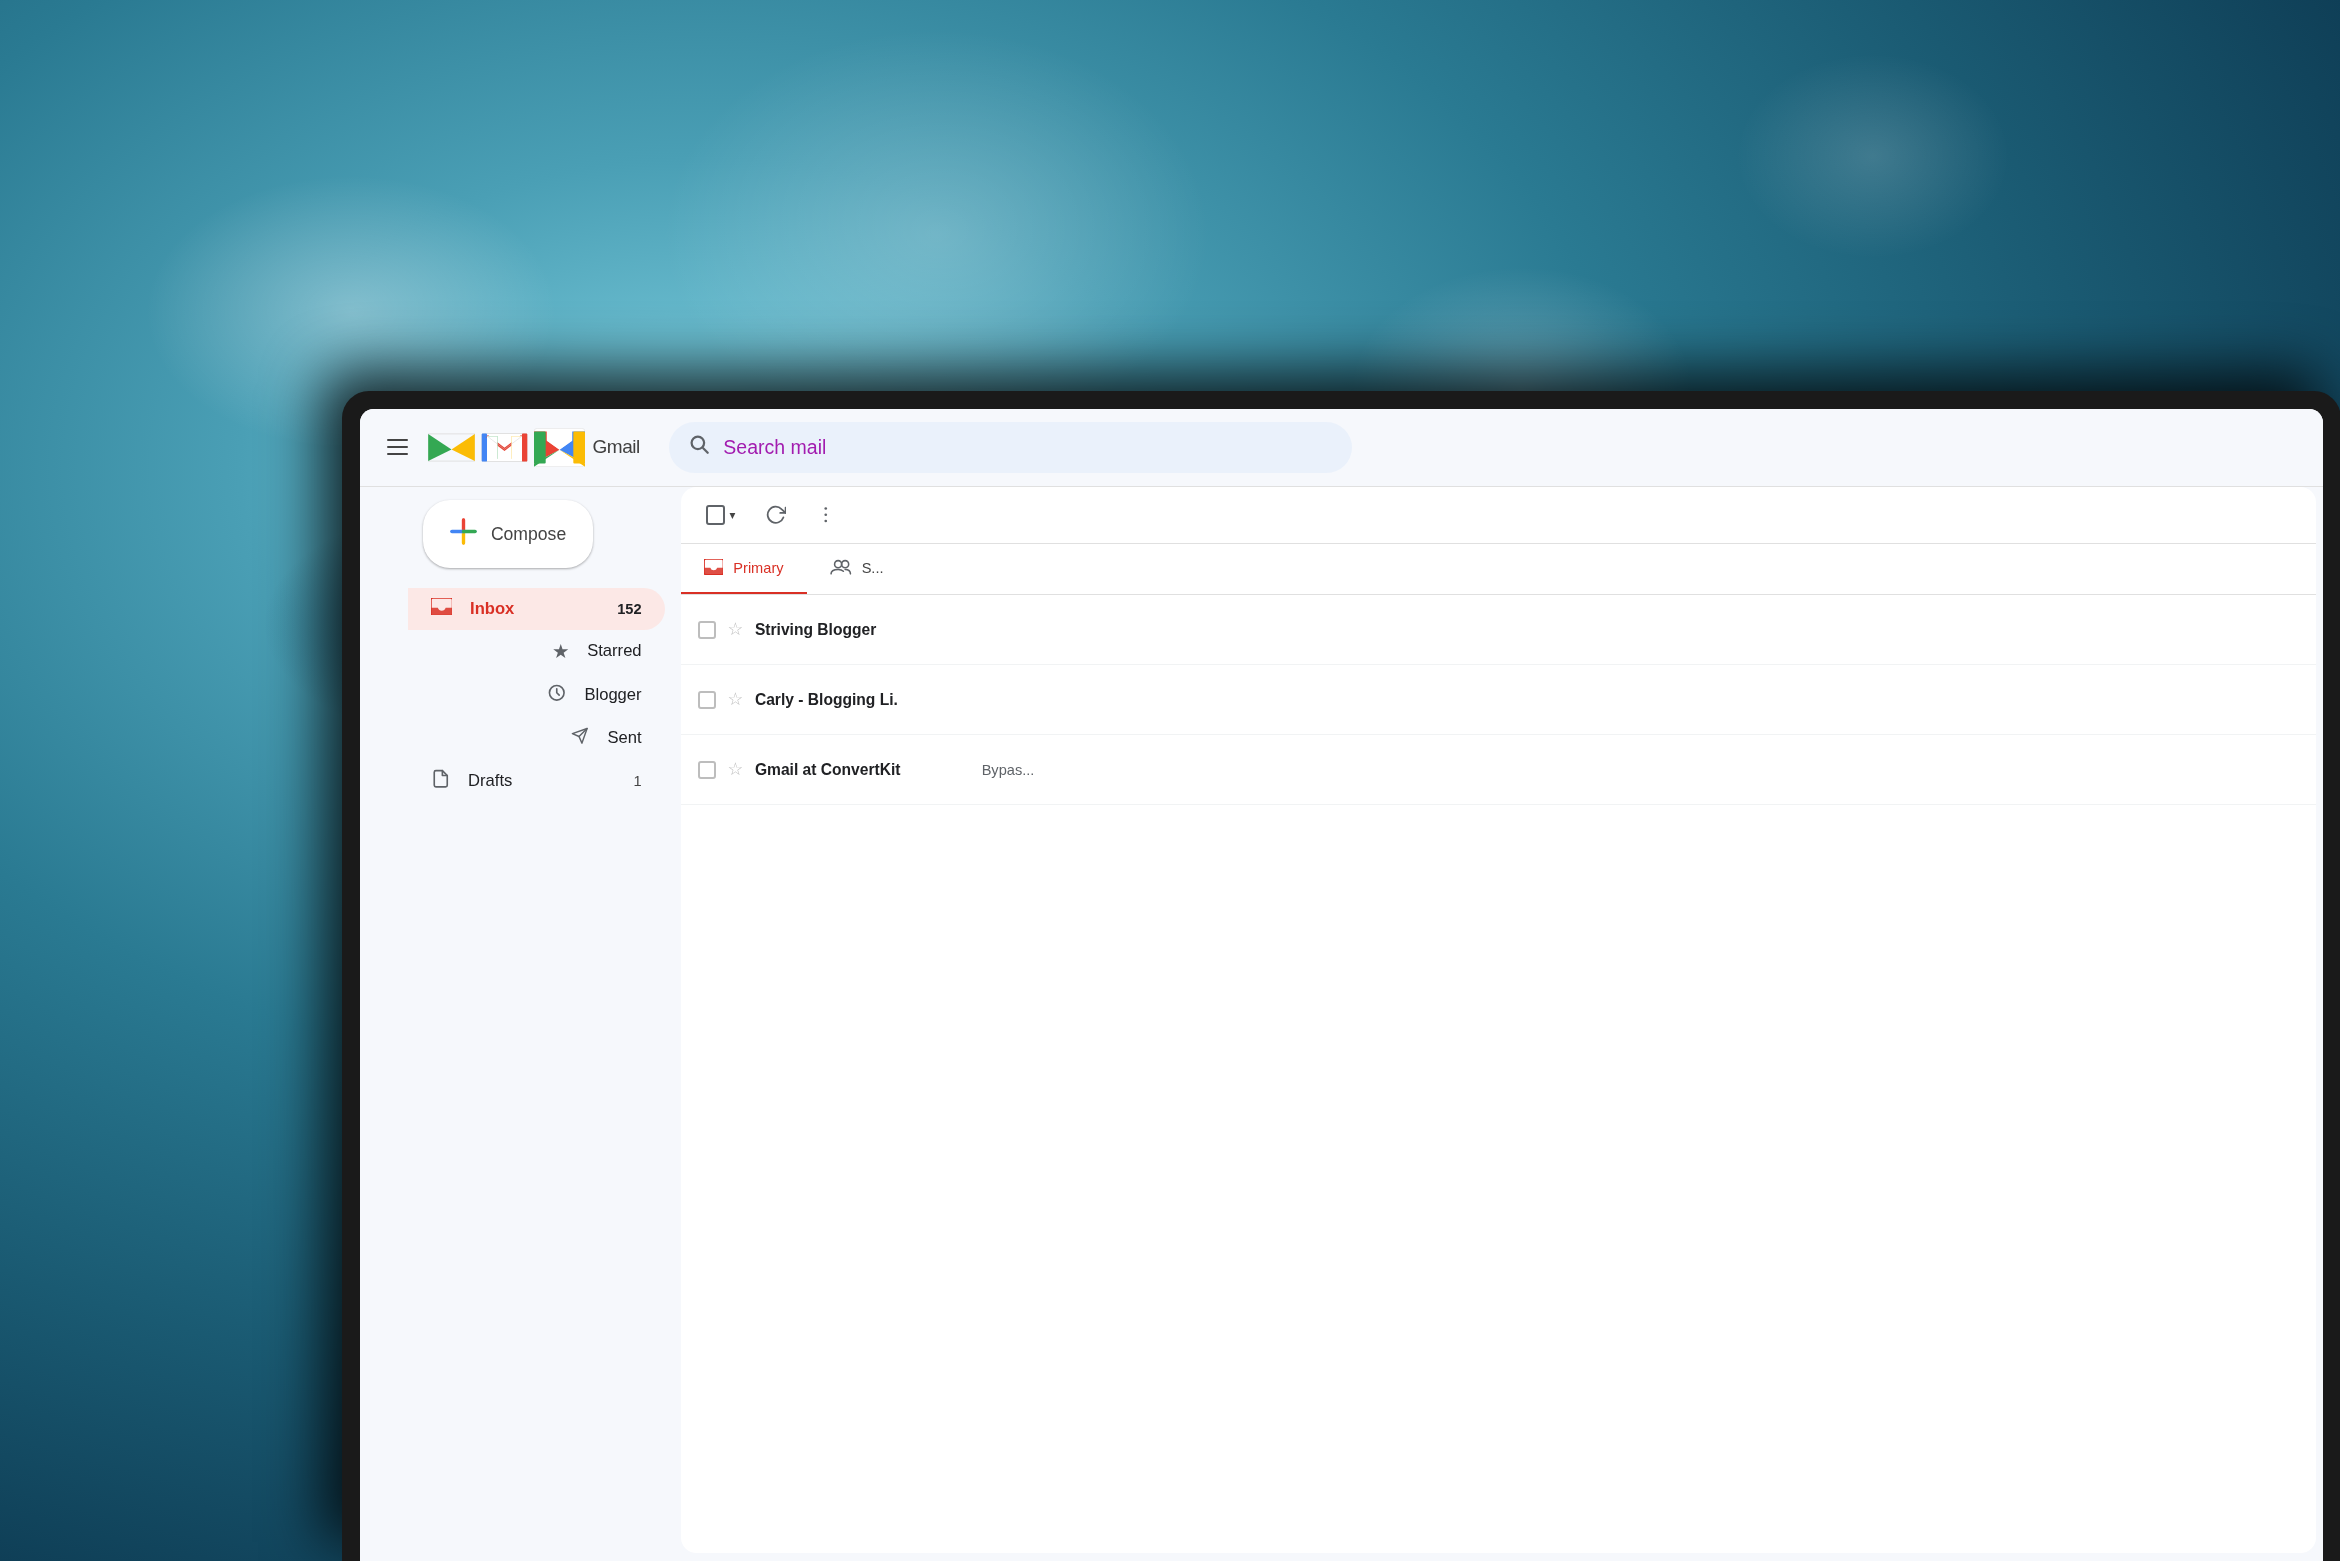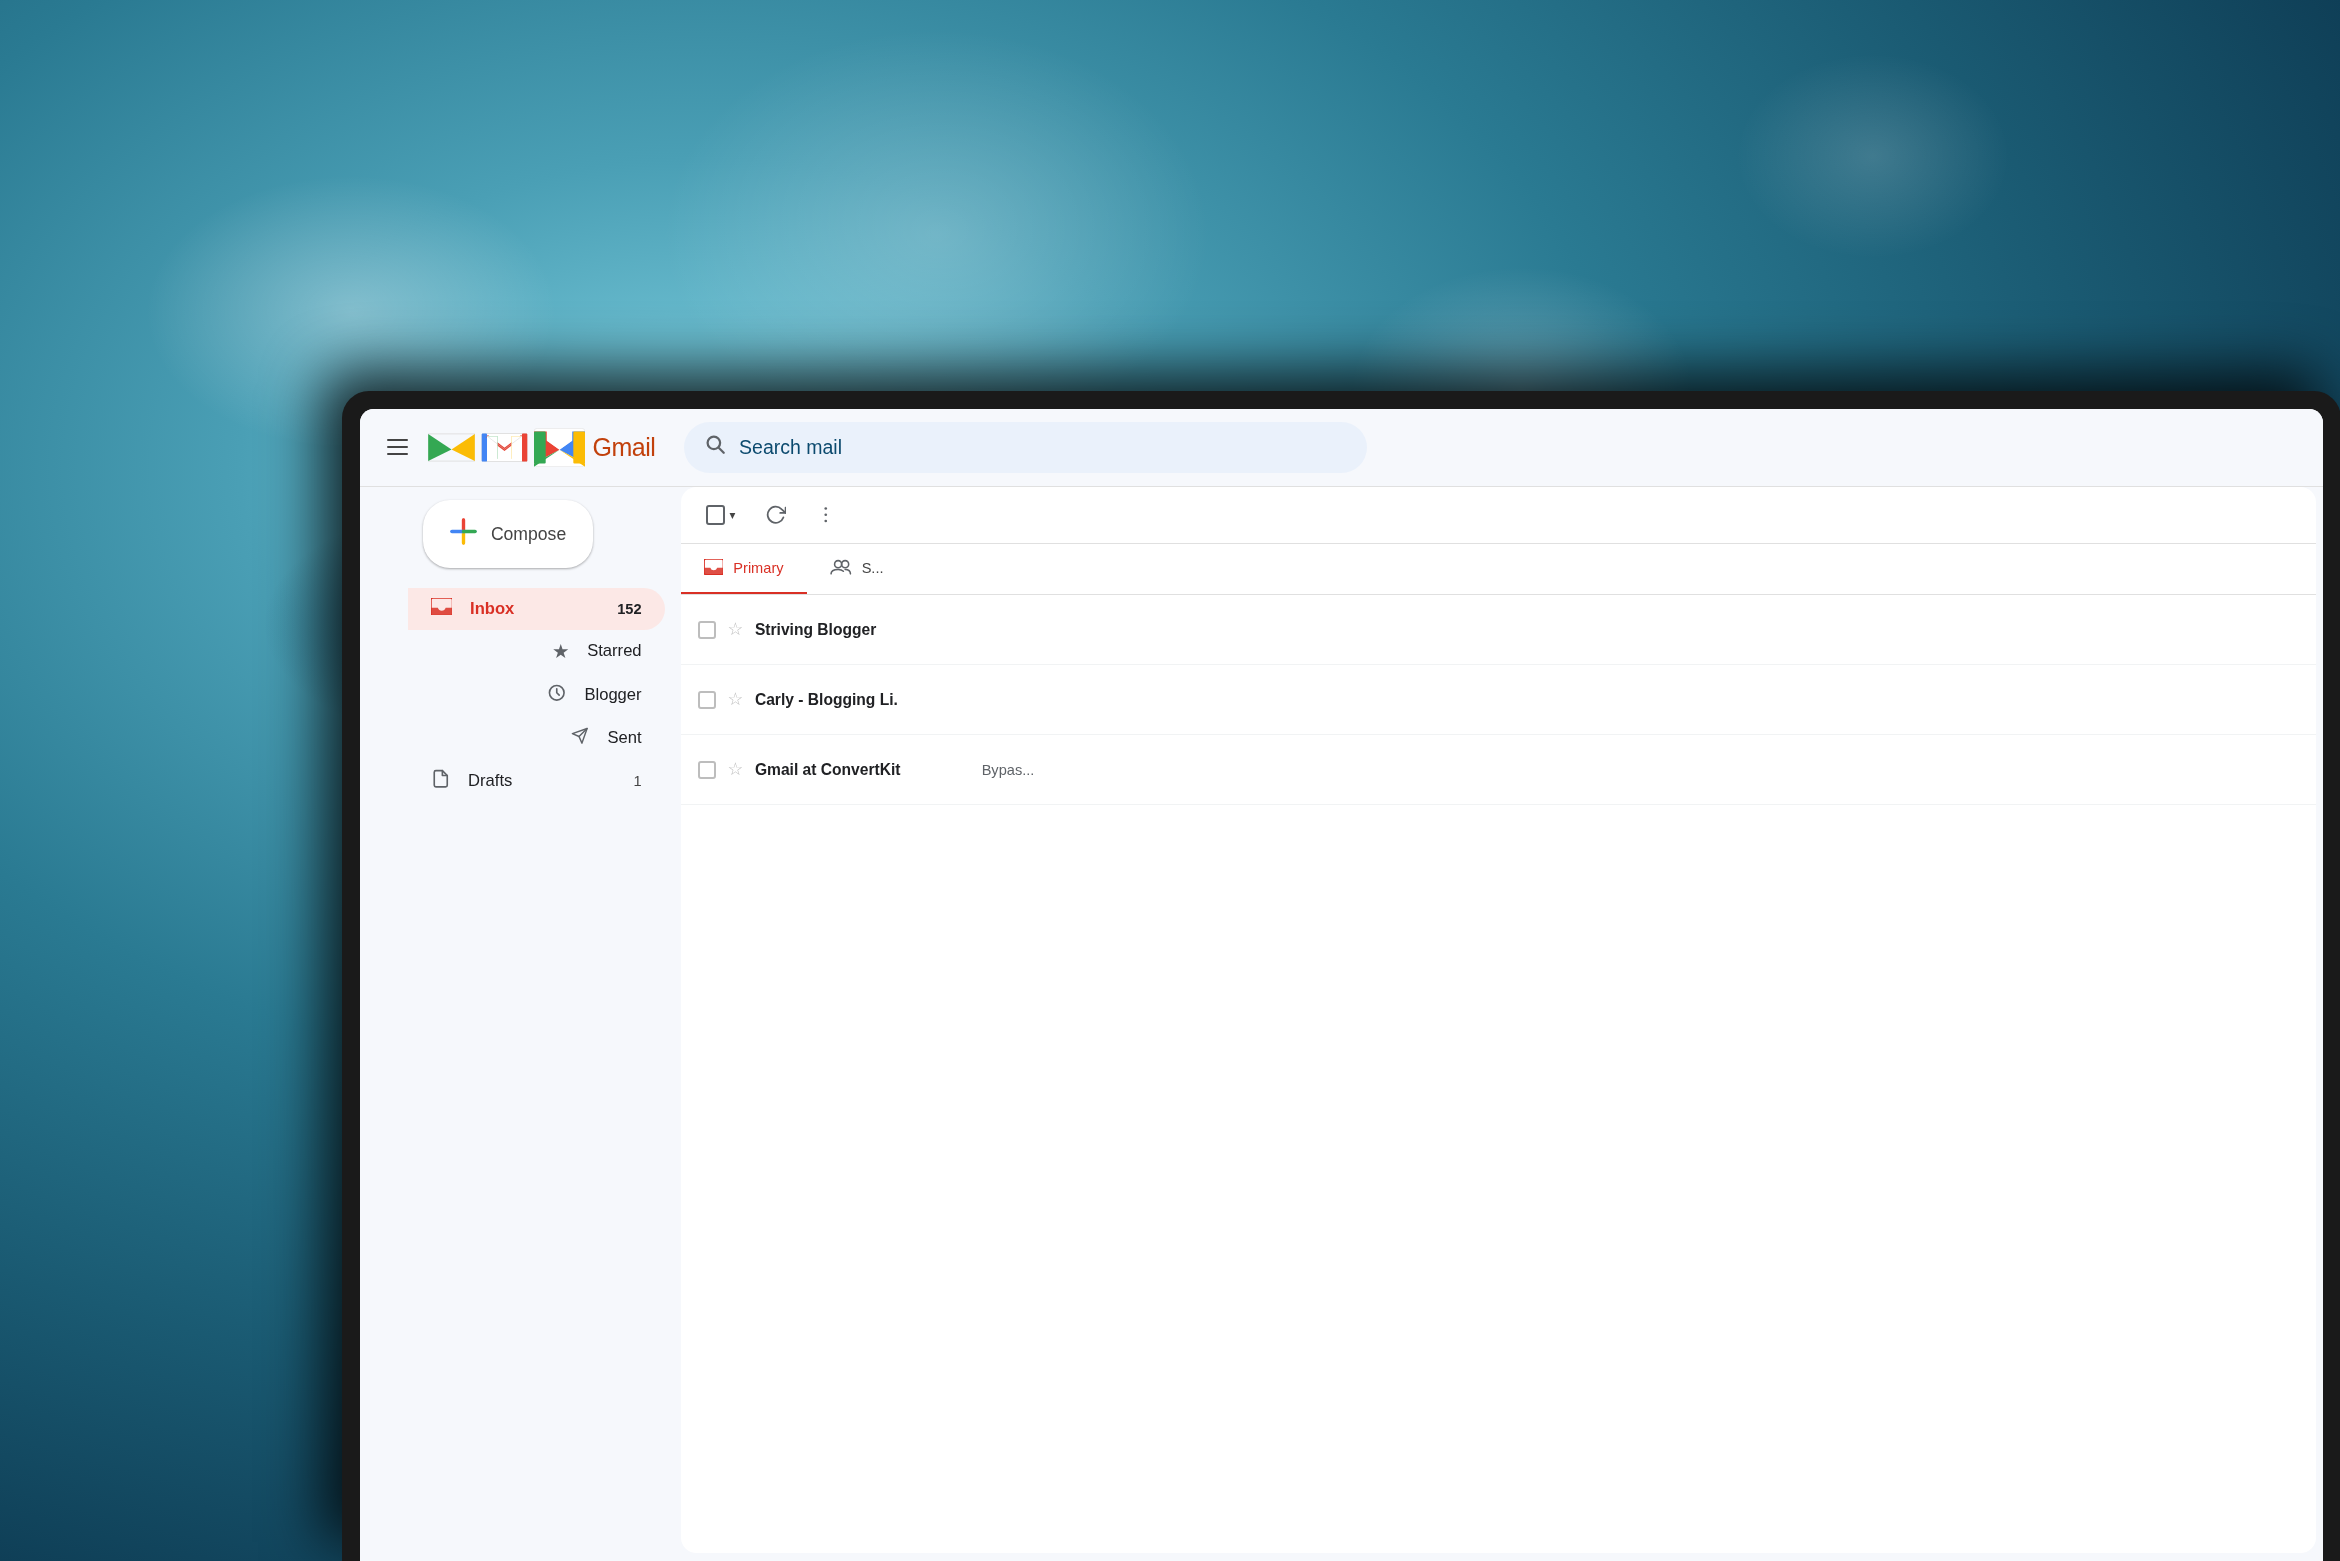--- a/index.html
+++ b/index.html
@@ -106,22 +106,22 @@
       margin-right: 29px;
     }
 
     
     .gmail-m {
       width: 47px;
       height: 35px;
     }
 
     .gmail-wordmark {
-      font-size: 25px;
-      color: #c2410c;
+      font-size: 19px;
+      color: #404040;
       font-weight: 400;
       letter-spacing: -0.5px;
       text-align: right;
     }
 
     
     .search-bar {
       flex: 1;
       display: flex;
       align-items: center;
@@ -132,21 +132,21 @@
       max-width: 683px;
     }
 
     .search-icon-wrapper {
       color: #5f6368;
       font-size: 21.5px;
     }
 
     .search-placeholder {
       font-size: 19.5px;
-      color: #0c4a6e;
+      color: #a21caf;
     }
 
     
     .gmail-main {
       display: flex;
       flex: 1;
       overflow: hidden;
     }
 
     

